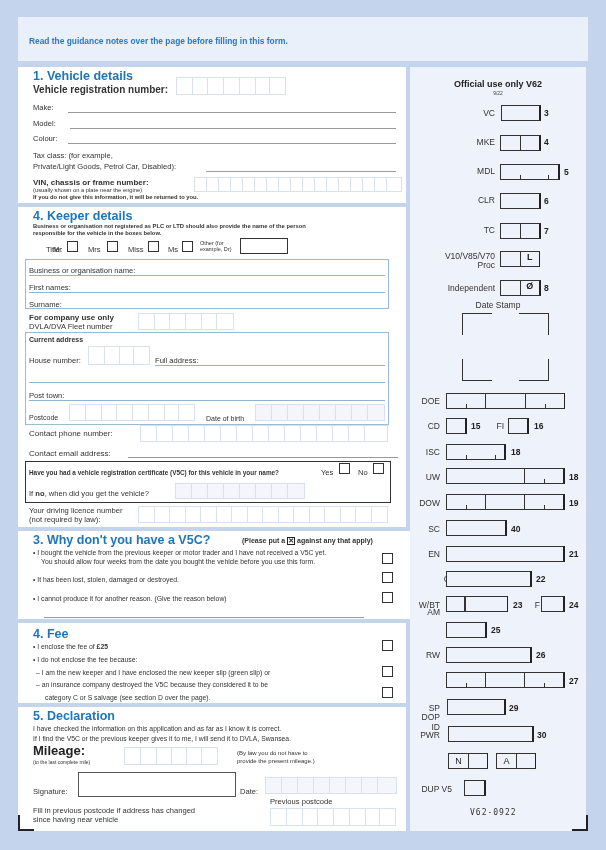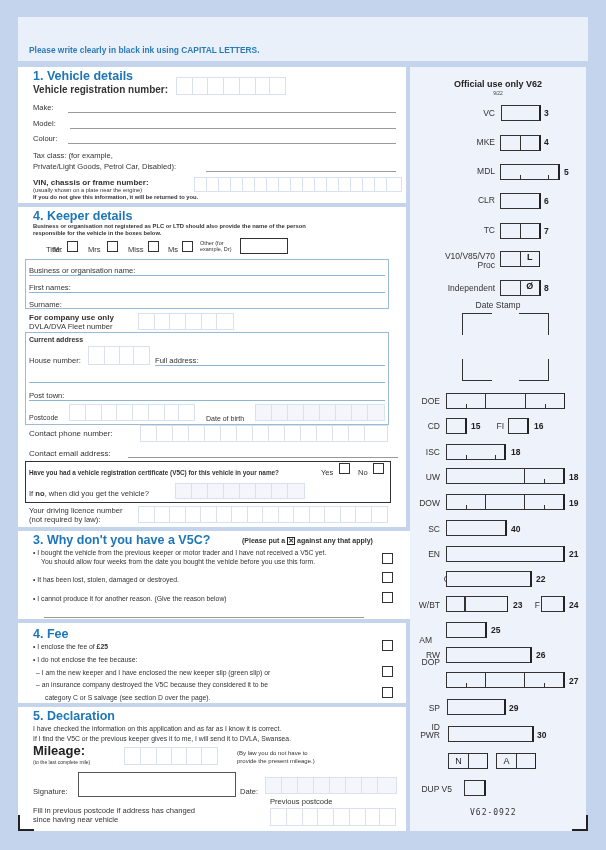--- a/index.html
+++ b/index.html
@@ -32,21 +32,21 @@
 </style>
 </head>
 <body>
 
 <div class="page"></div>
 
 <div class="corner" style="left:18px;top:17px;border-left-width:2px;border-top-width:2px"></div>
 <div class="corner" style="left:572px;top:17px;border-right-width:2px;border-top-width:2px"></div>
 
 <div class="header">
-  <div class="t" style="top:28px">Please write clearly in black ink using CAPITAL LETTERS.</div>
+  <div class="t" style="top:19px">Read the guidance notes over the page before filling in this form.</div>
 </div>
 
 <div class="panel" style="left:18px;top:67px;width:388px;height:136px">
   <h2 style="left:15px;top:2px">1. Vehicle details</h2>
   <div class="lbl b" style="left:15px;top:17px;font-size:10px">Vehicle registration number:</div>
   <div class="cells" style="left:158px;top:10px;width:110px;height:18px">
       <span style="width:16px"></span>
       <span style="width:16px"></span>
       <span style="width:16px"></span>
       <span style="width:16px"></span>
@@ -406,33 +406,33 @@
       <i style="width:19px;border-right-width:2px"></i>
       <i style="width:41px"></i>
     </div>
   <div class="ofn" style="left:103px;top:533px">23</div>
   <div class="ofl" style="left:120px;top:533px;width:10px">F</div>
   <div class="ofb" style="left:131px;top:529px;width:24px">
       <i style="width:100%"></i>
     </div>
   <div class="ofn" style="left:159px;top:533px">24</div>
 
-  <div class="ofl" style="left:0;top:568px;width:22px">AM</div>
+  <div class="ofl" style="left:0;top:540px;width:30px">AM</div>
   <div class="ofb" style="left:36px;top:555px;width:41px">
       <i style="width:100%"></i>
     </div>
   <div class="ofn" style="left:81px;top:558px">25</div>
 
   <div class="ofl" style="left:0;top:583px;width:30px">RW</div>
   <div class="ofb" style="left:36px;top:580px;width:86px">
       <i style="width:100%"></i>
     </div>
   <div class="ofn" style="left:126px;top:583px">26</div>
 
-  <div class="ofl" style="left:0;top:590px;width:30px">DOP</div>
+  <div class="ofl" style="left:0;top:645px;width:30px">DOP</div>
   <div class="ofb" style="left:36px;top:605px;width:119px">
       <i class="tick" style="width:39px"></i>
       <i style="width:40px"></i>
       <i class="tick" style="width:38px"></i>
     </div>
   <div class="ofn" style="left:159px;top:609px">27</div>
 
   <div class="ofl" style="left:0;top:636px;width:30px">SP</div>
   <div class="ofb" style="left:37px;top:632px;width:59px">
       <i style="width:100%"></i>

